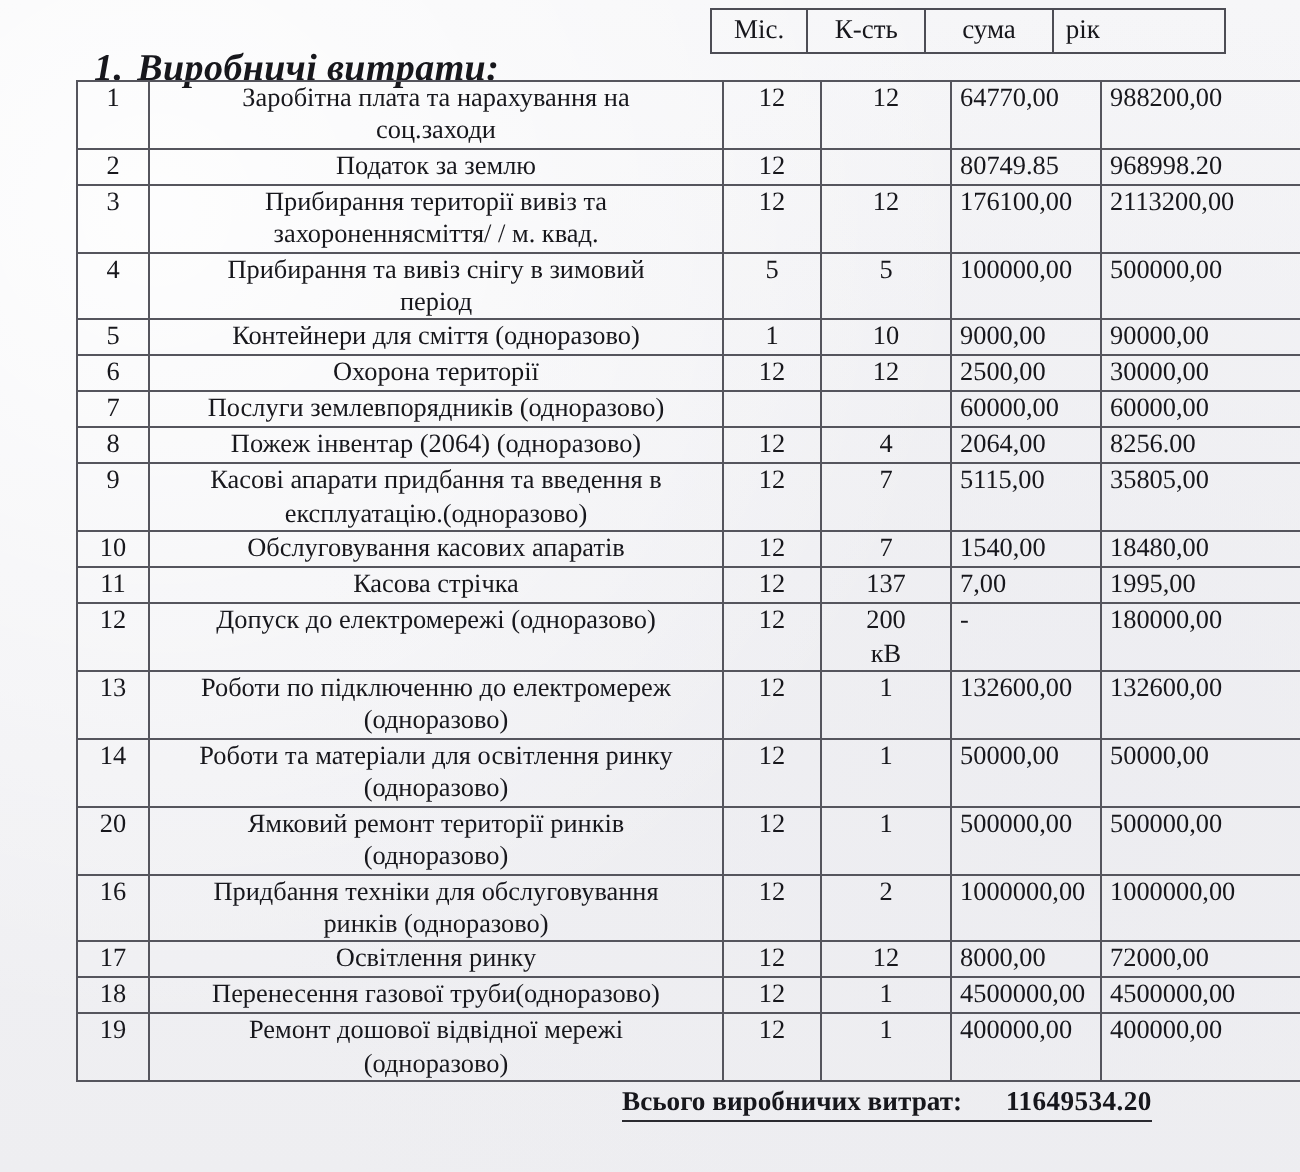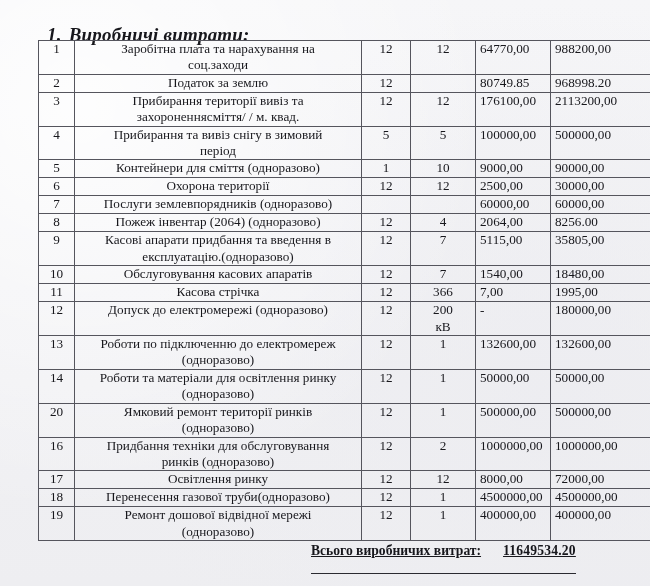--- a/index.html
+++ b/index.html
@@ -96,22 +96,21 @@
 
   
   .total-line {
     position: absolute;
     left: 311px;
     top: 543px;
     font-weight: bold;
     font-size: 13.6px;
     white-space: nowrap;
     border-bottom: 1.6px solid #2a2a30;
-    padding-bottom: 14px;
-    text-decoration: underline;
+    padding-bottom: 1px;
   }
   .total-line .total-amount {
     margin-left: 22px;
     letter-spacing: 0.2px;
   }
 
   
   .footer-label {
     position: absolute;
     left: 72px;
@@ -120,20 +119,30 @@
     white-space: nowrap;
   }
 </style>
 </head>
 <body>
 
 <div class="paper-noise"></div>
 
 <div class="page">
 
+  <table class="head-table">
+    <tbody>
+      <tr>
+        <td class="hc-mis">Міс.</td>
+        <td class="hc-kst">К-сть</td>
+        <td class="hc-suma">сума</td>
+        <td class="hc-rik">рік</td>
+      </tr>
+    </tbody>
+  </table>
 
   <div class="section-title">
     <span class="num">1.</span><span>Виробничі витрати:</span>
   </div>
 
   <table class="main-table">
     <tbody>
         <tr>
           <td class="col-no cell-2line">1</td>
           <td class="col-desc cell-2line">Заробітна плата та нарахування на<br>соц.заходи</td>
@@ -211,21 +220,21 @@
           <td class="col-desc">Обслуговування касових апаратів</td>
           <td class="col-mis">12</td>
           <td class="col-kst">7</td>
           <td class="col-suma">1540,00</td>
           <td class="col-rik">18480,00</td>
         </tr>
         <tr>
           <td class="col-no">11</td>
           <td class="col-desc">Касова стрічка</td>
           <td class="col-mis">12</td>
-          <td class="col-kst">366</td>
+          <td class="col-kst">137</td>
           <td class="col-suma">7,00</td>
           <td class="col-rik">1995,00</td>
         </tr>
         <tr>
           <td class="col-no">12</td>
           <td class="col-desc">Допуск до електромережі (одноразово)</td>
           <td class="col-mis">12</td>
           <td class="col-kst">200<br>кВ</td>
           <td class="col-suma">-</td>
           <td class="col-rik">180000,00</td>

